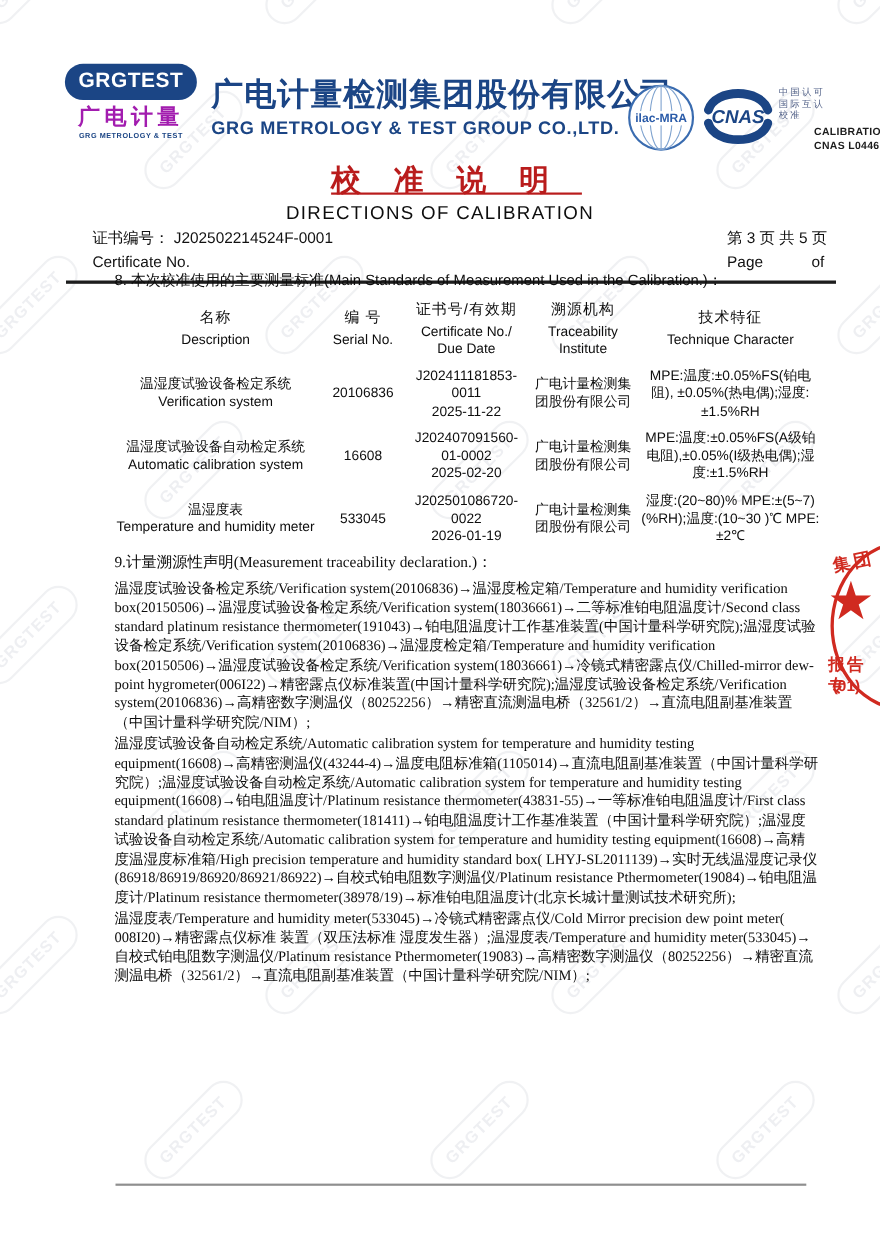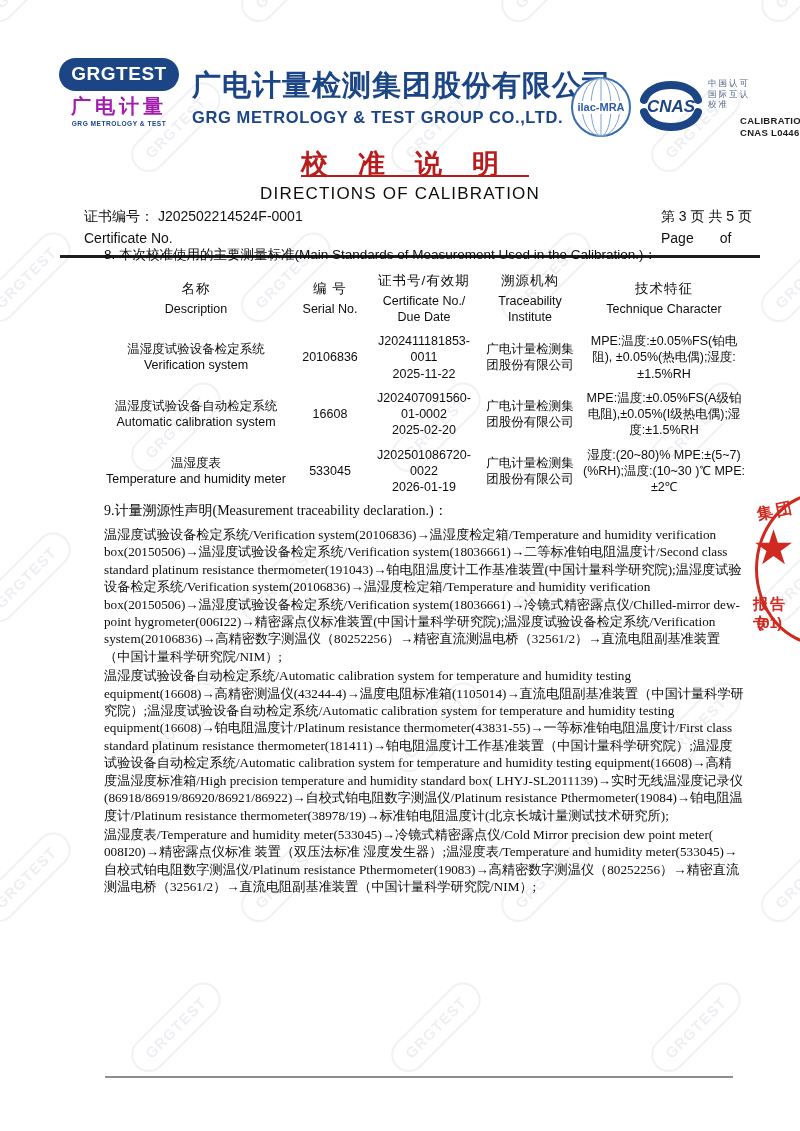--- a/index.html
+++ b/index.html
@@ -66,21 +66,21 @@
   }
 
   
   #cert-row {
     left: 60px; top: 205px; width: 700px;
     display: flex; justify-content: space-between; align-items: flex-end;
     border-bottom: 3px solid #1d1d1d; padding: 0 2px 5px 24px;
   }
   .cert-line { font-size: 14px; line-height: 1.6; }
   #page-right { text-align: left; padding-right: 6px; }
-  #page-en-line { display: flex; gap: 26px; }
+  #page-en-line { display: flex; gap: 44px; }
 
   
   #sec8-heading { left: 104px; top: 246px; font-size: 13.5px; color: #0d0d0d; }
   #std-table {
     left: 100px; top: 268px; width: 648px;
     display: grid;
     grid-template-columns: 192px 76px 112px 100px 168px;
     font-size: 12.5px;
   }
   .cell {

